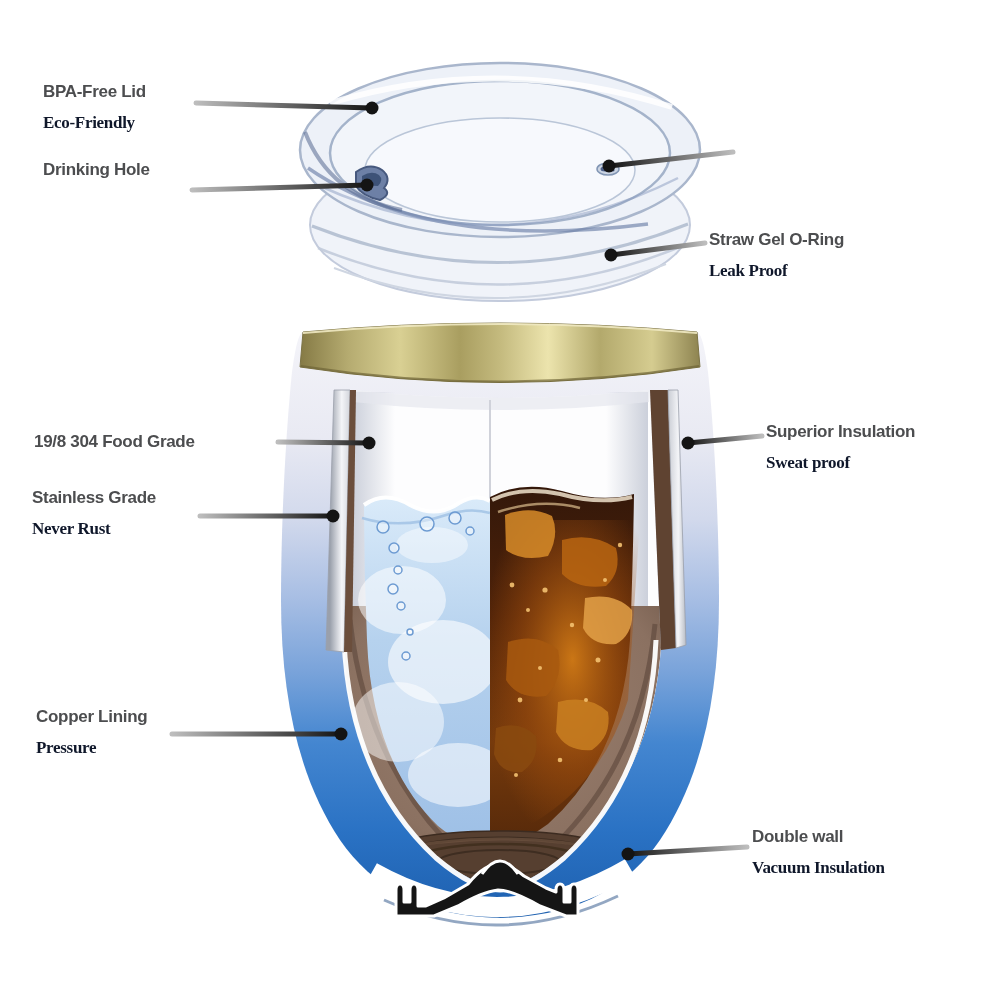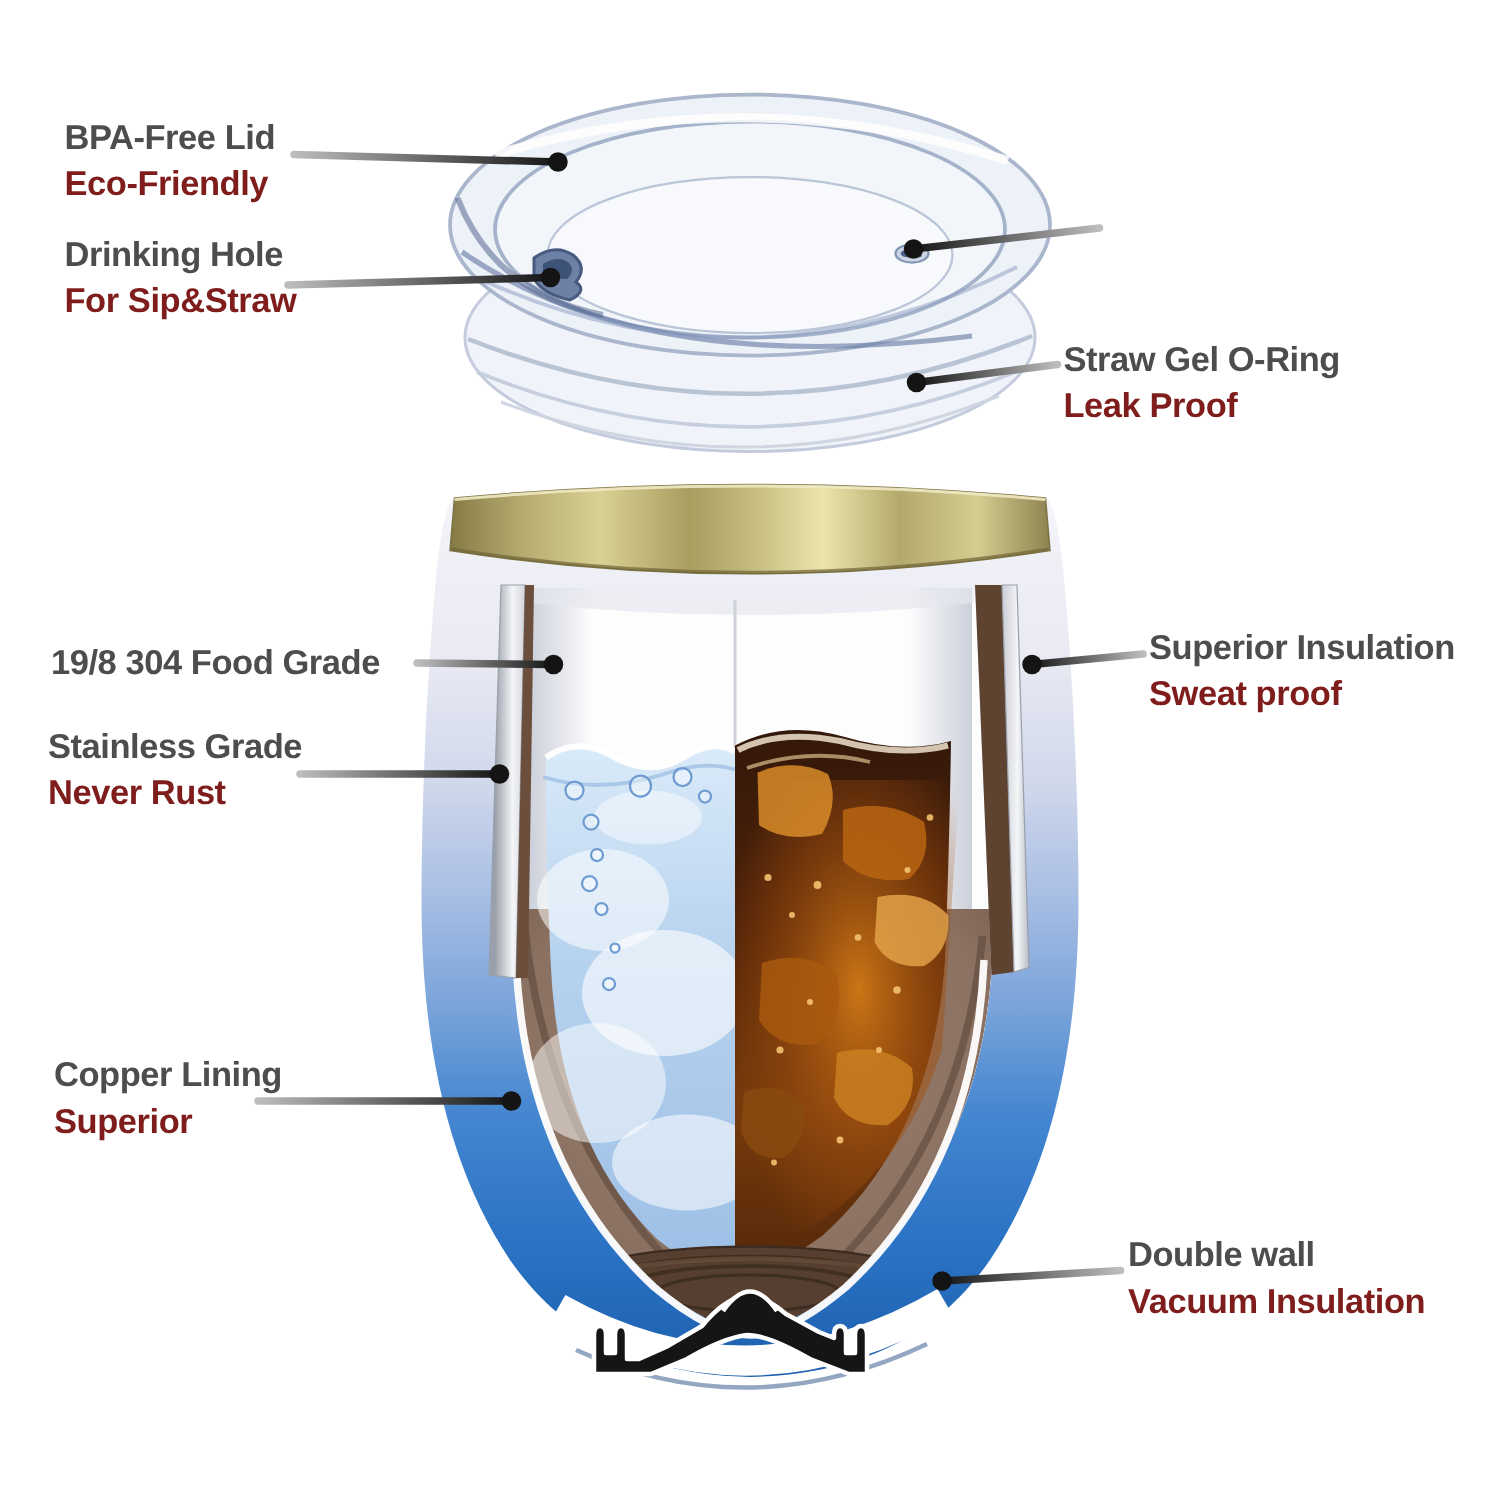--- a/index.html
+++ b/index.html
@@ -1,21 +1,21 @@
 <!DOCTYPE html>
 <html><head>
 <meta charset="utf-8">
 <style>
   html,body{margin:0;padding:0;background:#ffffff;}
   .stage{position:relative;width:1000px;height:1000px;background:#ffffff;overflow:hidden;
          font-family:"Liberation Sans", sans-serif;}
   .stage svg{position:absolute;left:0;top:0;}
-  .callout{position:absolute;font-weight:bold;font-size:23px;letter-spacing:-0.3px;line-height:31px;white-space:nowrap;}
+  .callout{position:absolute;font-weight:bold;font-size:17px;letter-spacing:-0.3px;line-height:31px;white-space:nowrap;}
   .callout .t{color:#4c4d4f;}
-  .callout .s{color:#7f1d1d;}
+  .callout .s{color:#0f172a;font-family:Liberation Serif, serif;}
   .callout .s:empty{display:none;}
 </style>
 </head>
 <body>
 
 <div class="stage">
 
 <svg width="1000" height="1000" viewBox="0 0 1000 1000">
   <defs>
     <linearGradient id="shellGrad" gradientUnits="userSpaceOnUse" x1="0" y1="330" x2="0" y2="920">
@@ -283,40 +283,39 @@
     </g>
   </g>
 </svg>
 
 <div class="callout" style="left:43px;top:76px">
   <div class="t">BPA-Free Lid</div>
   <div class="s">Eco-Friendly</div>
 </div>
 <div class="callout" style="left:43px;top:154px">
   <div class="t">Drinking Hole</div>
-  <div class="s">For Sip&amp;Straw</div>
 </div>
 <div class="callout" style="left:709px;top:224px">
   <div class="t">Straw Gel O-Ring</div>
   <div class="s">Leak Proof</div>
 </div>
 <div class="callout" style="left:34px;top:426px">
   <div class="t">19/8 304 Food Grade</div>
 
 </div>
 <div class="callout" style="left:32px;top:482px">
   <div class="t">Stainless Grade</div>
   <div class="s">Never Rust</div>
 </div>
 <div class="callout" style="left:766px;top:416px">
   <div class="t">Superior Insulation</div>
   <div class="s">Sweat proof</div>
 </div>
 <div class="callout" style="left:36px;top:701px">
   <div class="t">Copper Lining</div>
-  <div class="s">Superior</div>
+  <div class="s">Pressure</div>
 </div>
 <div class="callout" style="left:752px;top:821px">
   <div class="t">Double wall</div>
   <div class="s">Vacuum Insulation</div>
 </div>
 
 </div>
 
 </body></html>

